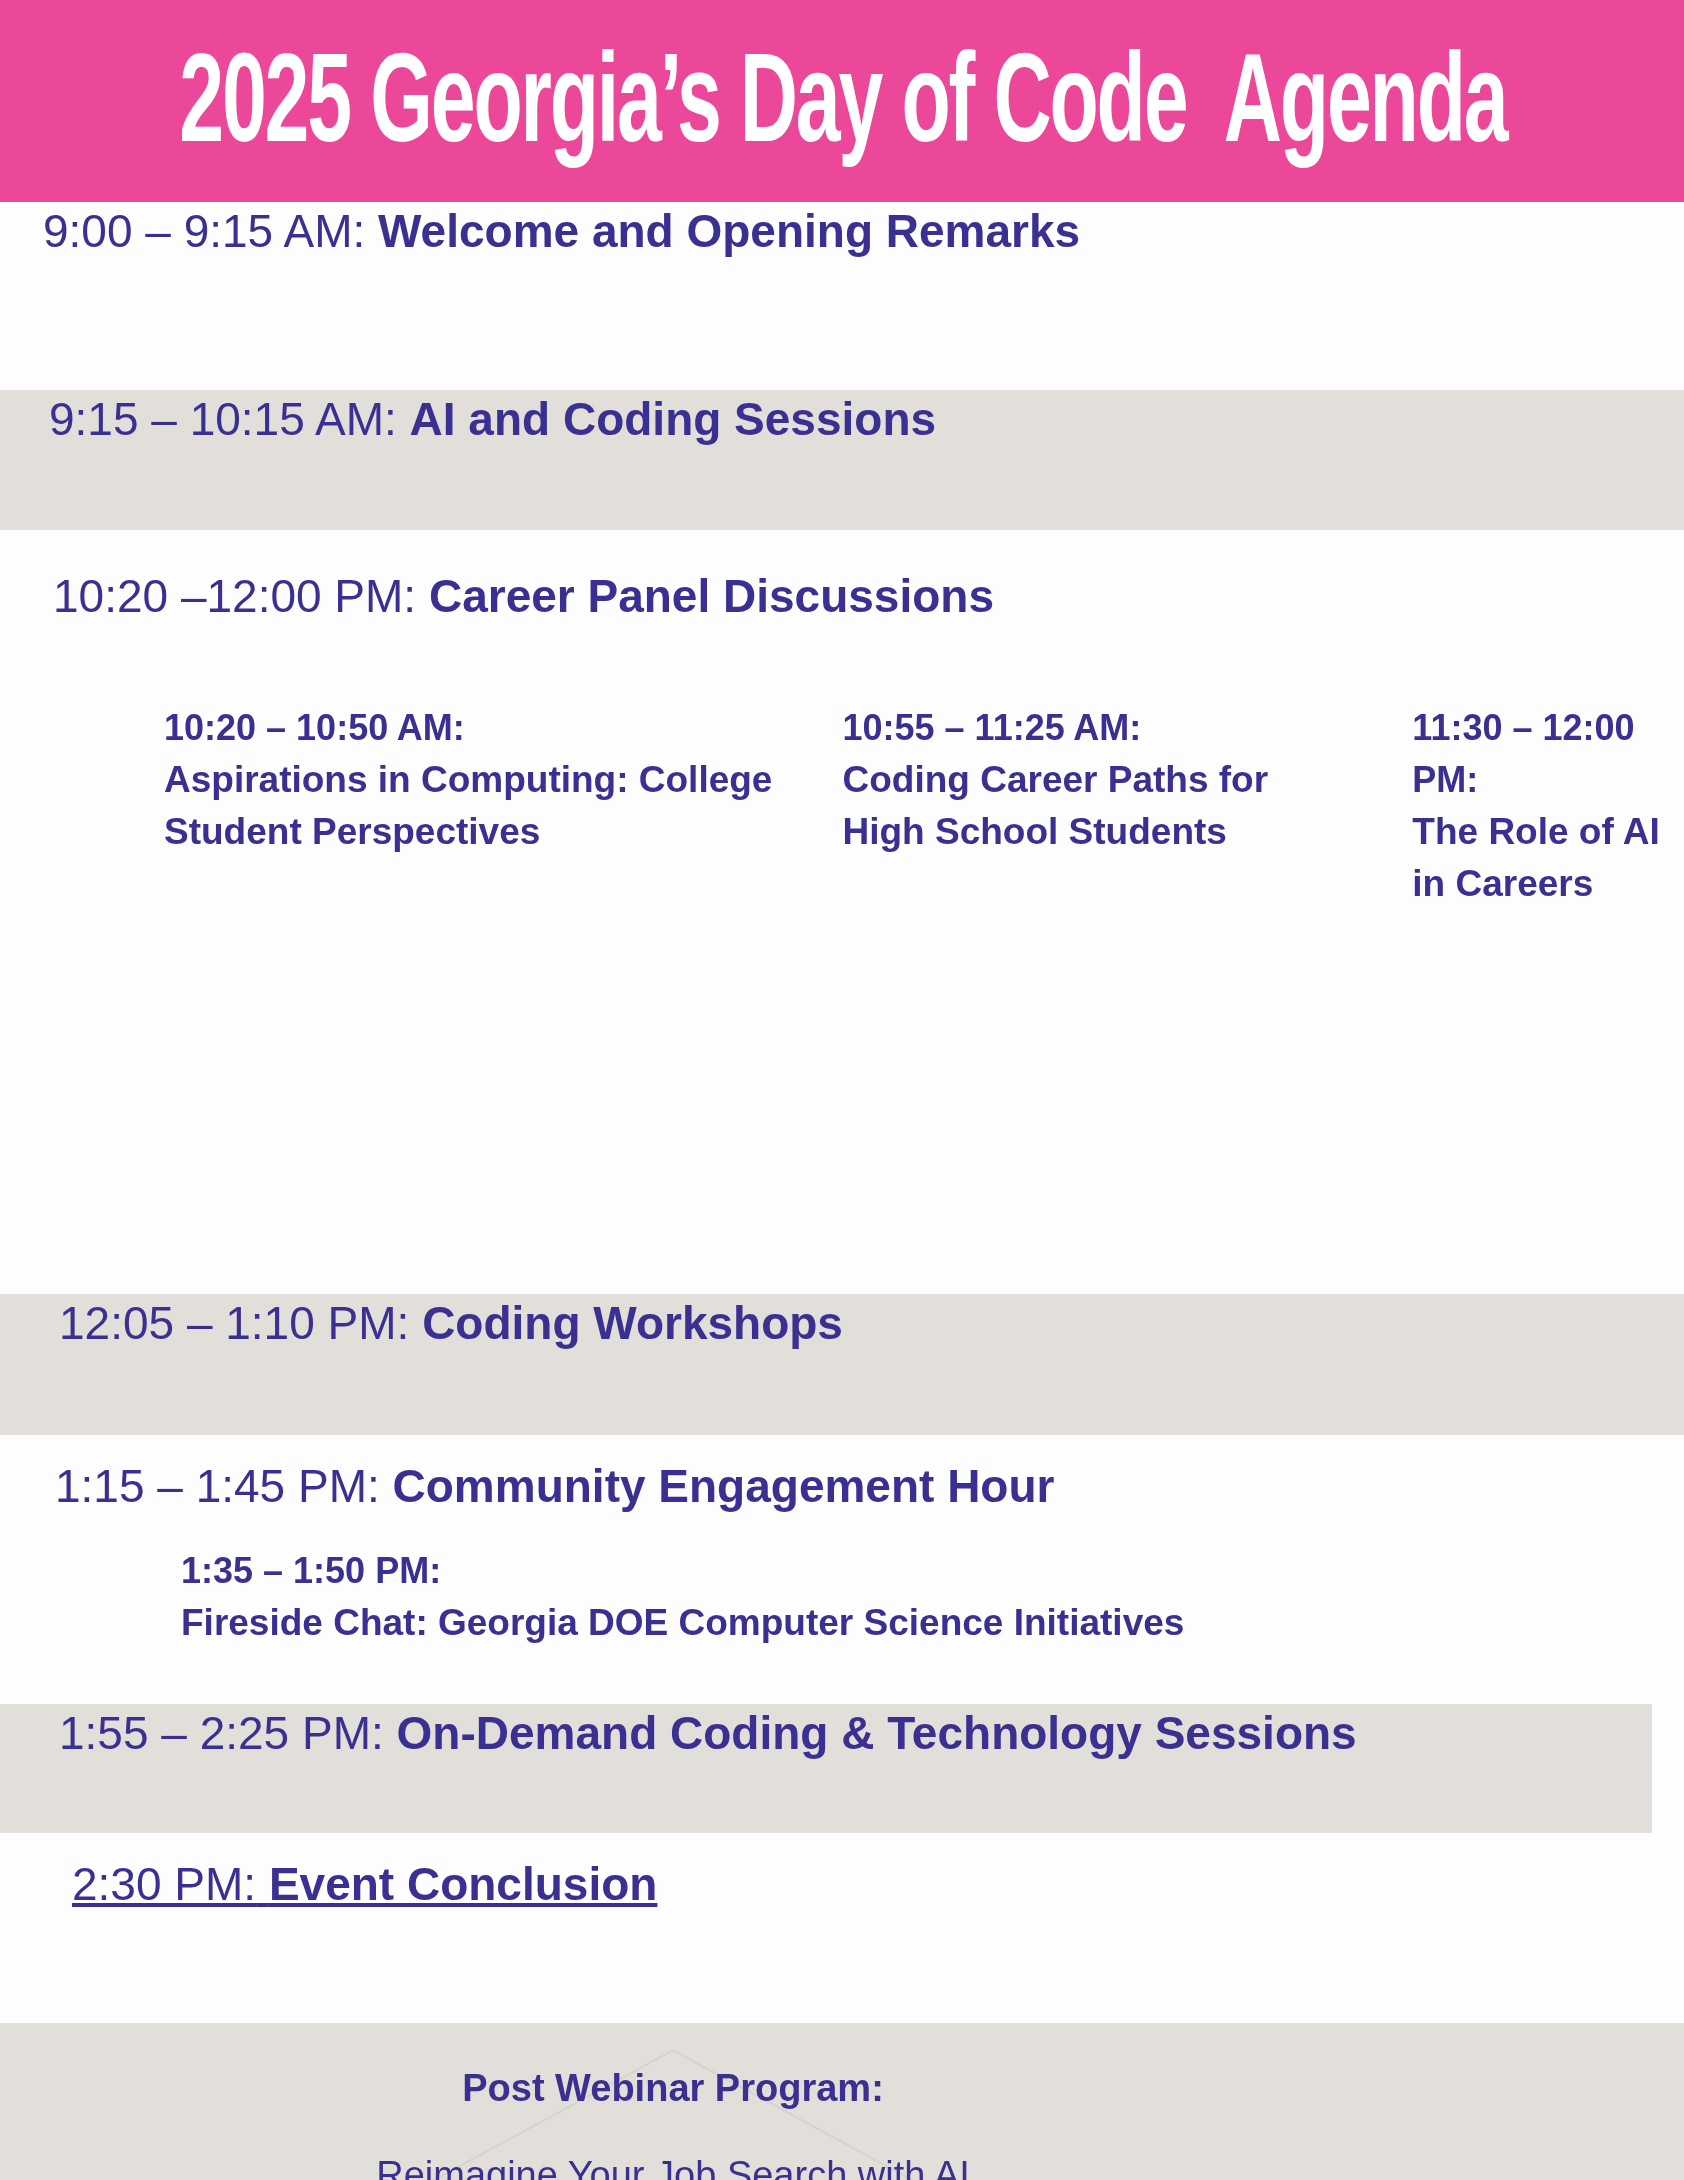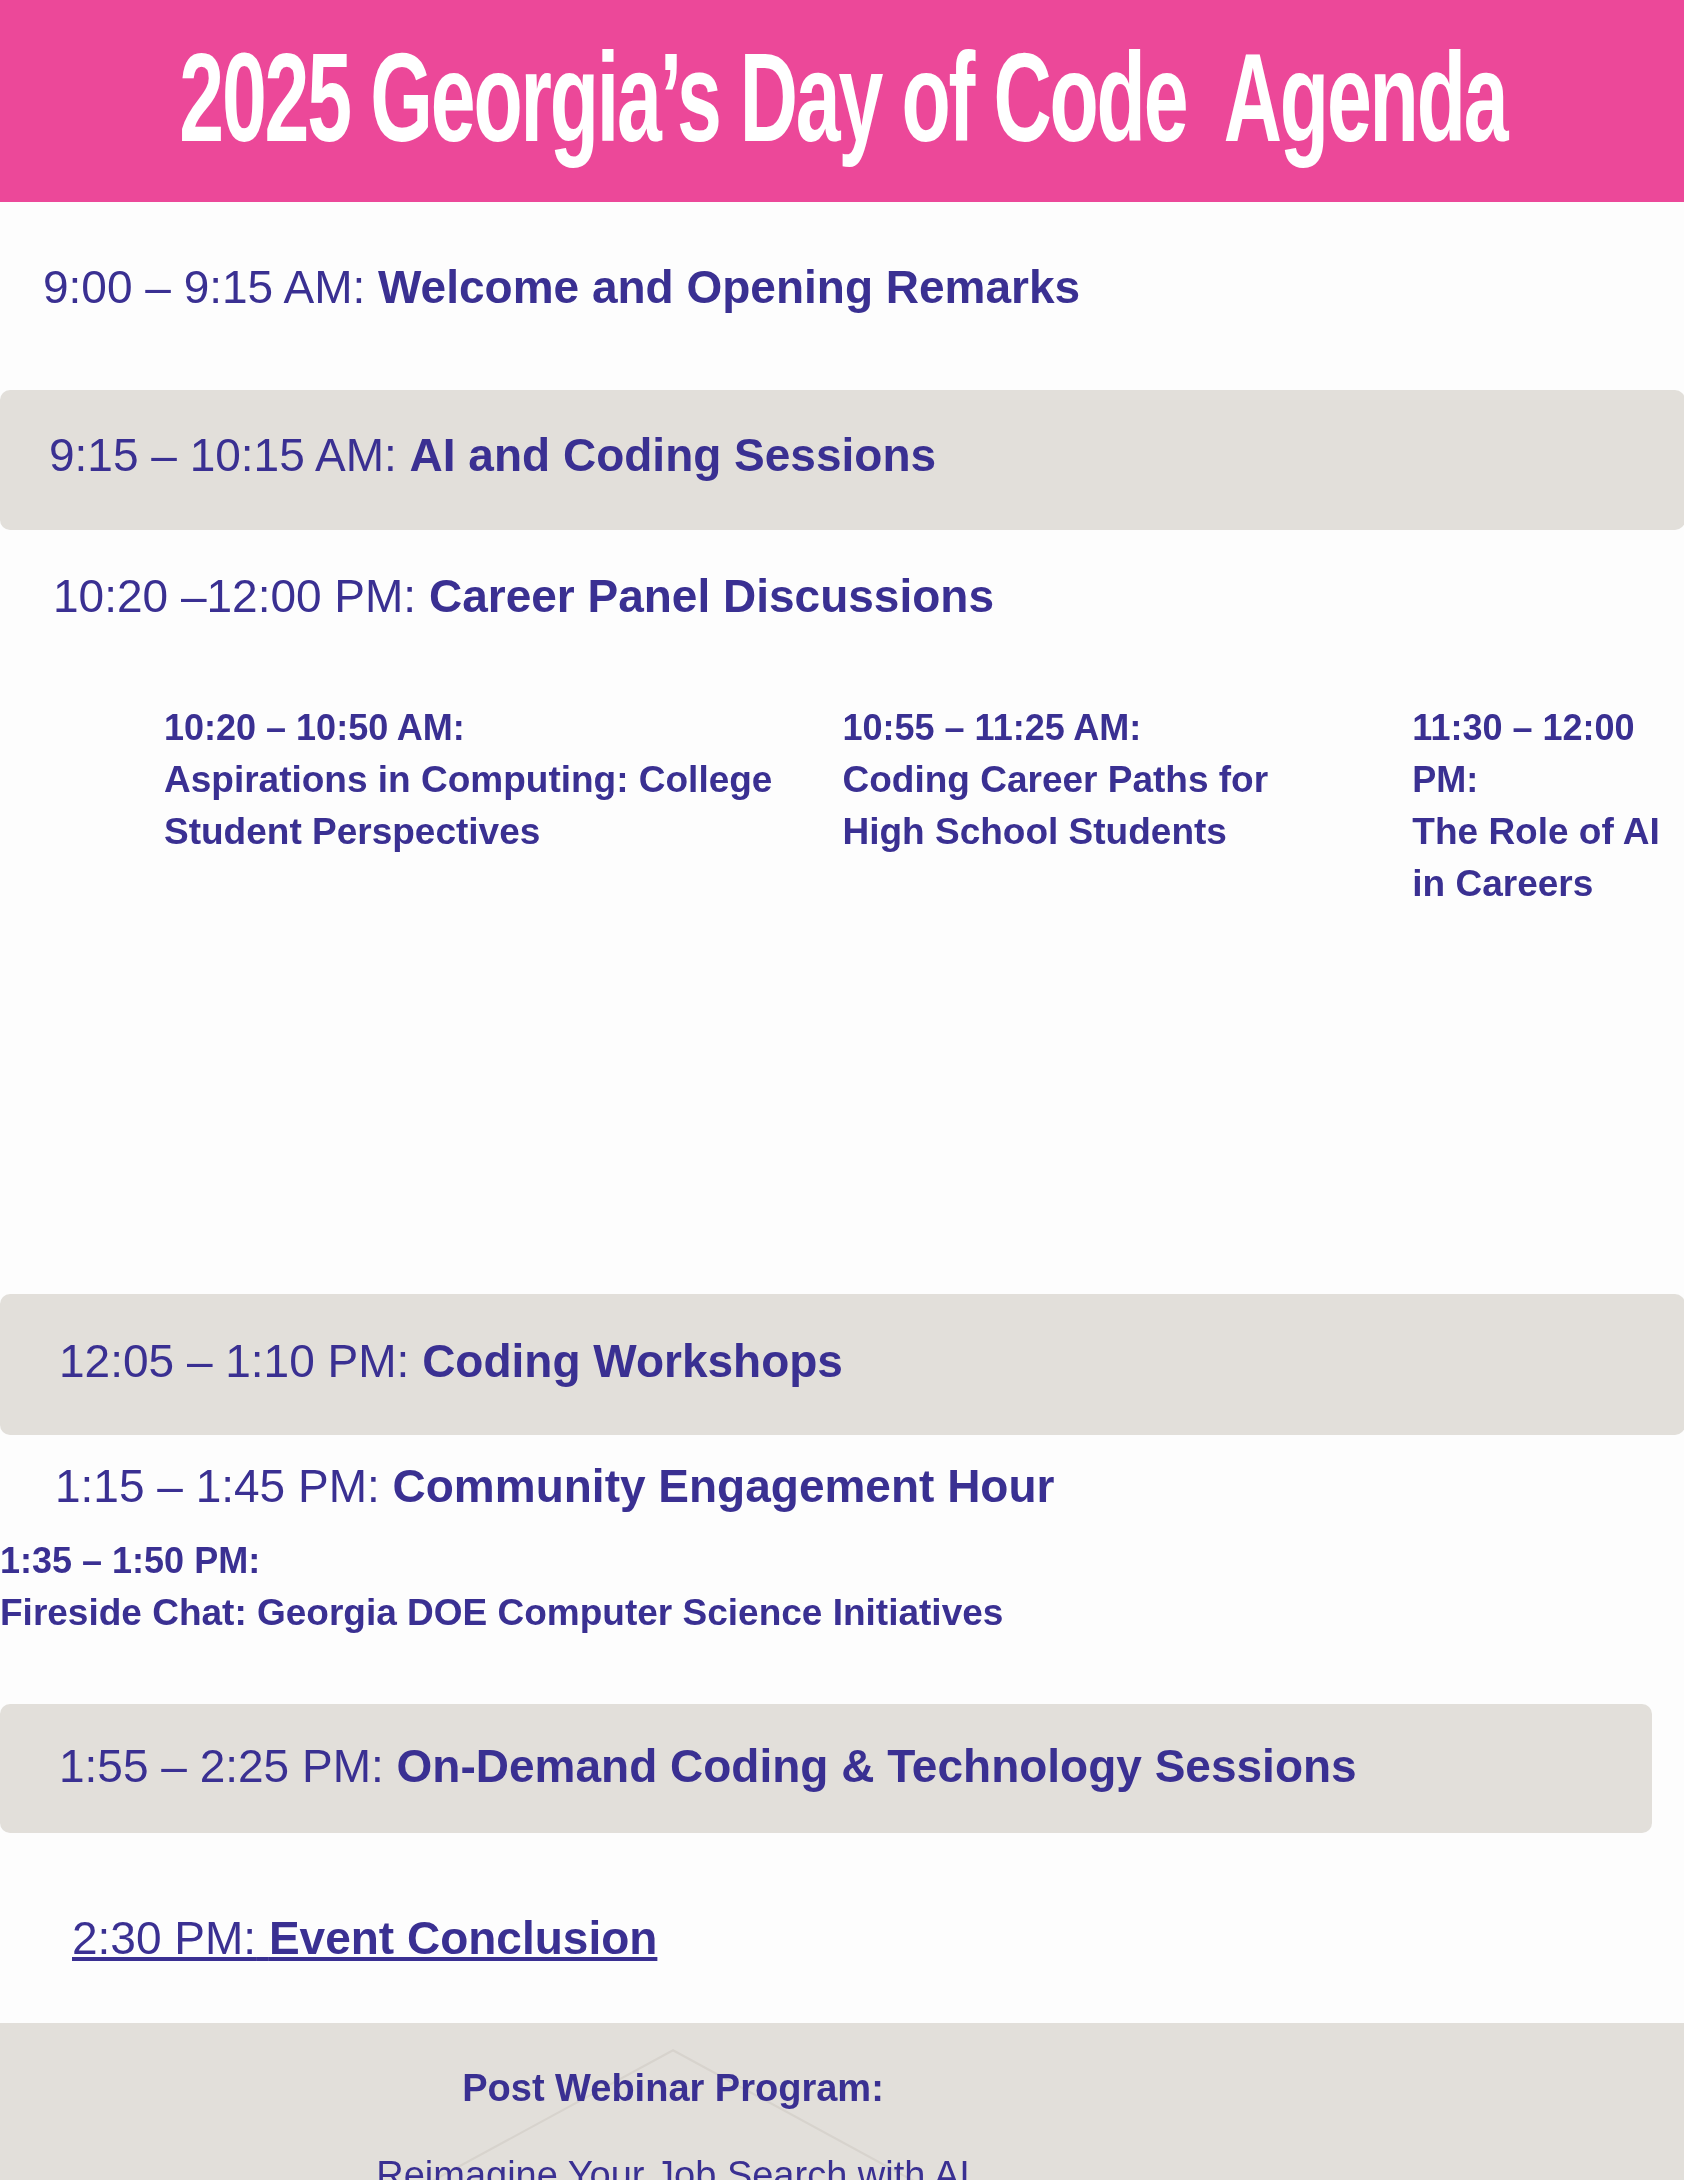--- a/index.html
+++ b/index.html
@@ -32,39 +32,39 @@
     transform: scaleX(0.64);
     transform-origin: center;
     white-space: pre;
   }
 
   
   .line { margin: 0; font-size: 46px; line-height: 1.3; }
   .time { font-weight: 500; }
   .title { font-weight: 700; }
 
-  .row { display: flex; align-items: center; box-sizing: border-box; border-radius: 10px; }
+  .row { display: flex; align-items: flex-start; box-sizing: border-box; }
   .band { background: #e2dfda; }
 
   .r-welcome { height: 188px; padding: 0 0 15.3px 43px; }
   .b-ai      { height: 140px; padding: 0 0 8.5px 49px; }
 
   .section1 { height: 764px; box-sizing: border-box; padding-top: 37px; }
   .section2 { height: 269px; box-sizing: border-box; padding-top: 22px; }
   .h-career    { padding-left: 53px; }
   .h-community { padding-left: 55px; }
 
   .subs {
     margin-top: 75px;
     padding-left: 164px;
     display: flex;
     flex-direction: row;
     gap: 60px;
   }
-  .sub-fireside { margin-top: 18px; }
+  .sub-fireside { margin-top: 28px; padding-left: 181px; }
   .sub-time  { margin: 0; font-size: 36px; font-weight: 600; line-height: 1.45; }
   .sub-title { margin: 0; font-size: 37px; font-weight: 700; line-height: 1.40; }
 
   .b-workshops { height: 141px; padding: 0 0 5.1px 59px; }
   .b-ondemand  { height: 129px; width: 1652px; padding: 0 0 3.4px 59px; box-sizing: border-box; }
   .r-conclusion { height: 190px; padding: 22px 0 0 72px; text-decoration: underline; }
 
   
   .footer {
     position: relative;

